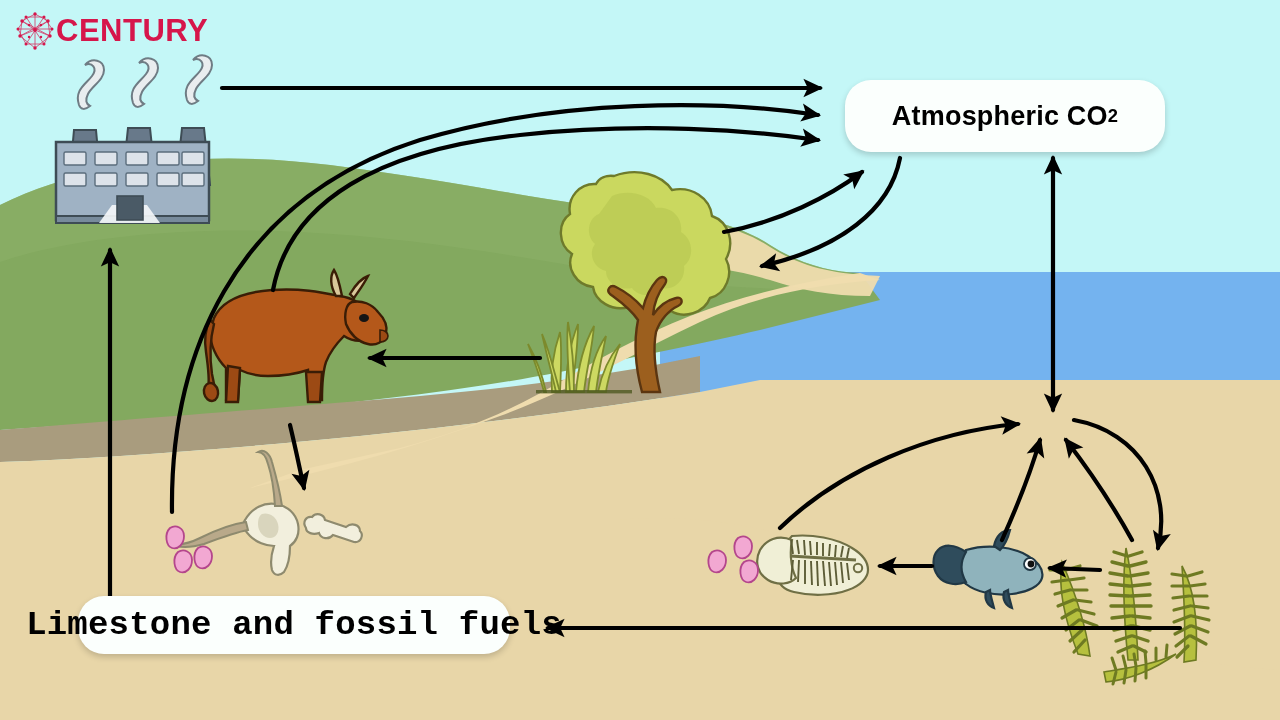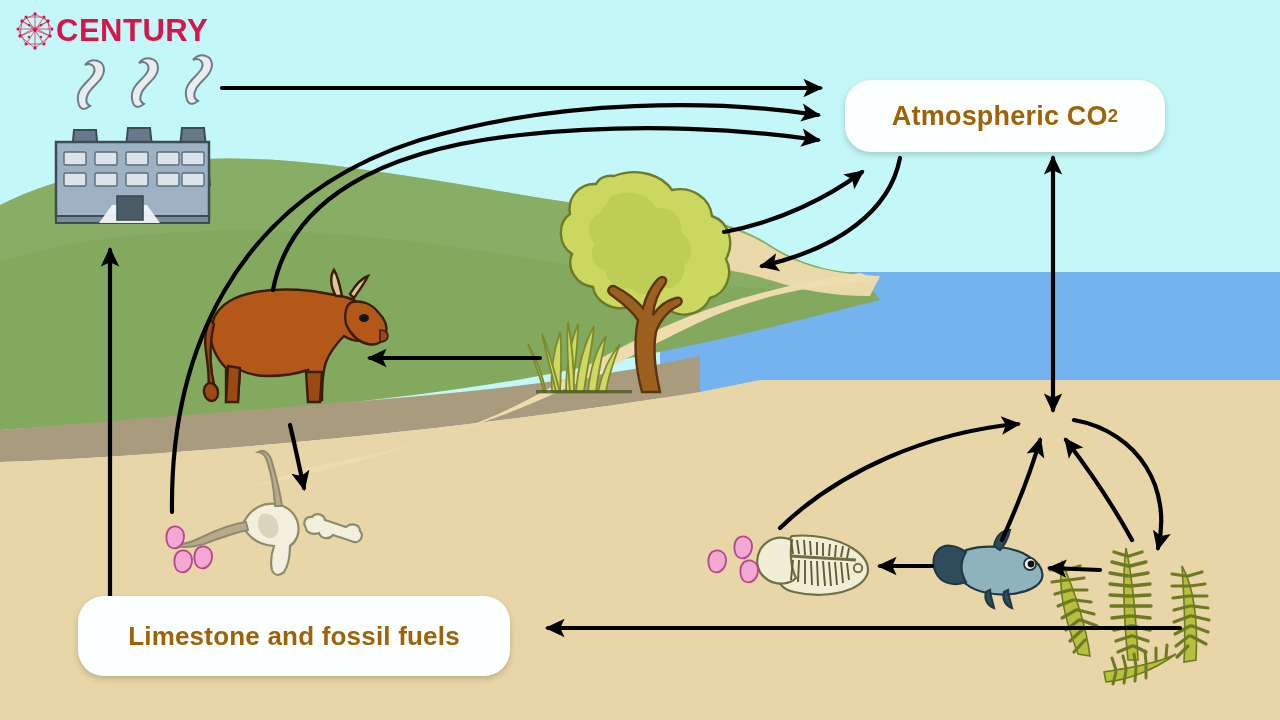--- a/index.html
+++ b/index.html
@@ -8,27 +8,27 @@
     font-family:"Liberation Sans","DejaVu Sans",sans-serif;
     background:#c4f7f7;
   }
   #scene{position:absolute;inset:0;}
   .lbl{
     position:absolute;
     background:#fbfffd;
     border-radius:26px;
     box-shadow:0 3px 6px rgba(0,0,0,.18);
     display:flex;align-items:center;justify-content:center;
-    color:#a16207;
+    color:#000000;
     font-weight:700;
     letter-spacing:.2px;
     white-space:nowrap;
   }
   #co2-label{left:845px;top:80px;width:320px;height:72px;font-size:27px;}
-  #limestone-label{left:78px;top:596px;width:432px;height:80px;font-size:26px;}
+  #limestone-label{left:78px;top:596px;width:432px;height:58px;font-size:34px;font-family:Liberation Mono, monospace;}
   #co2-label sub{font-size:.68em;vertical-align:-.22em;font-weight:700;}
   #brand{
     position:absolute;left:14px;top:10px;display:flex;align-items:center;
   }
   #brand-text{
     color:#d6164b;font-size:31px;font-weight:700;letter-spacing:.5px;
     font-family:"Liberation Sans","DejaVu Sans",sans-serif;
   }
 </style>
 </head>

